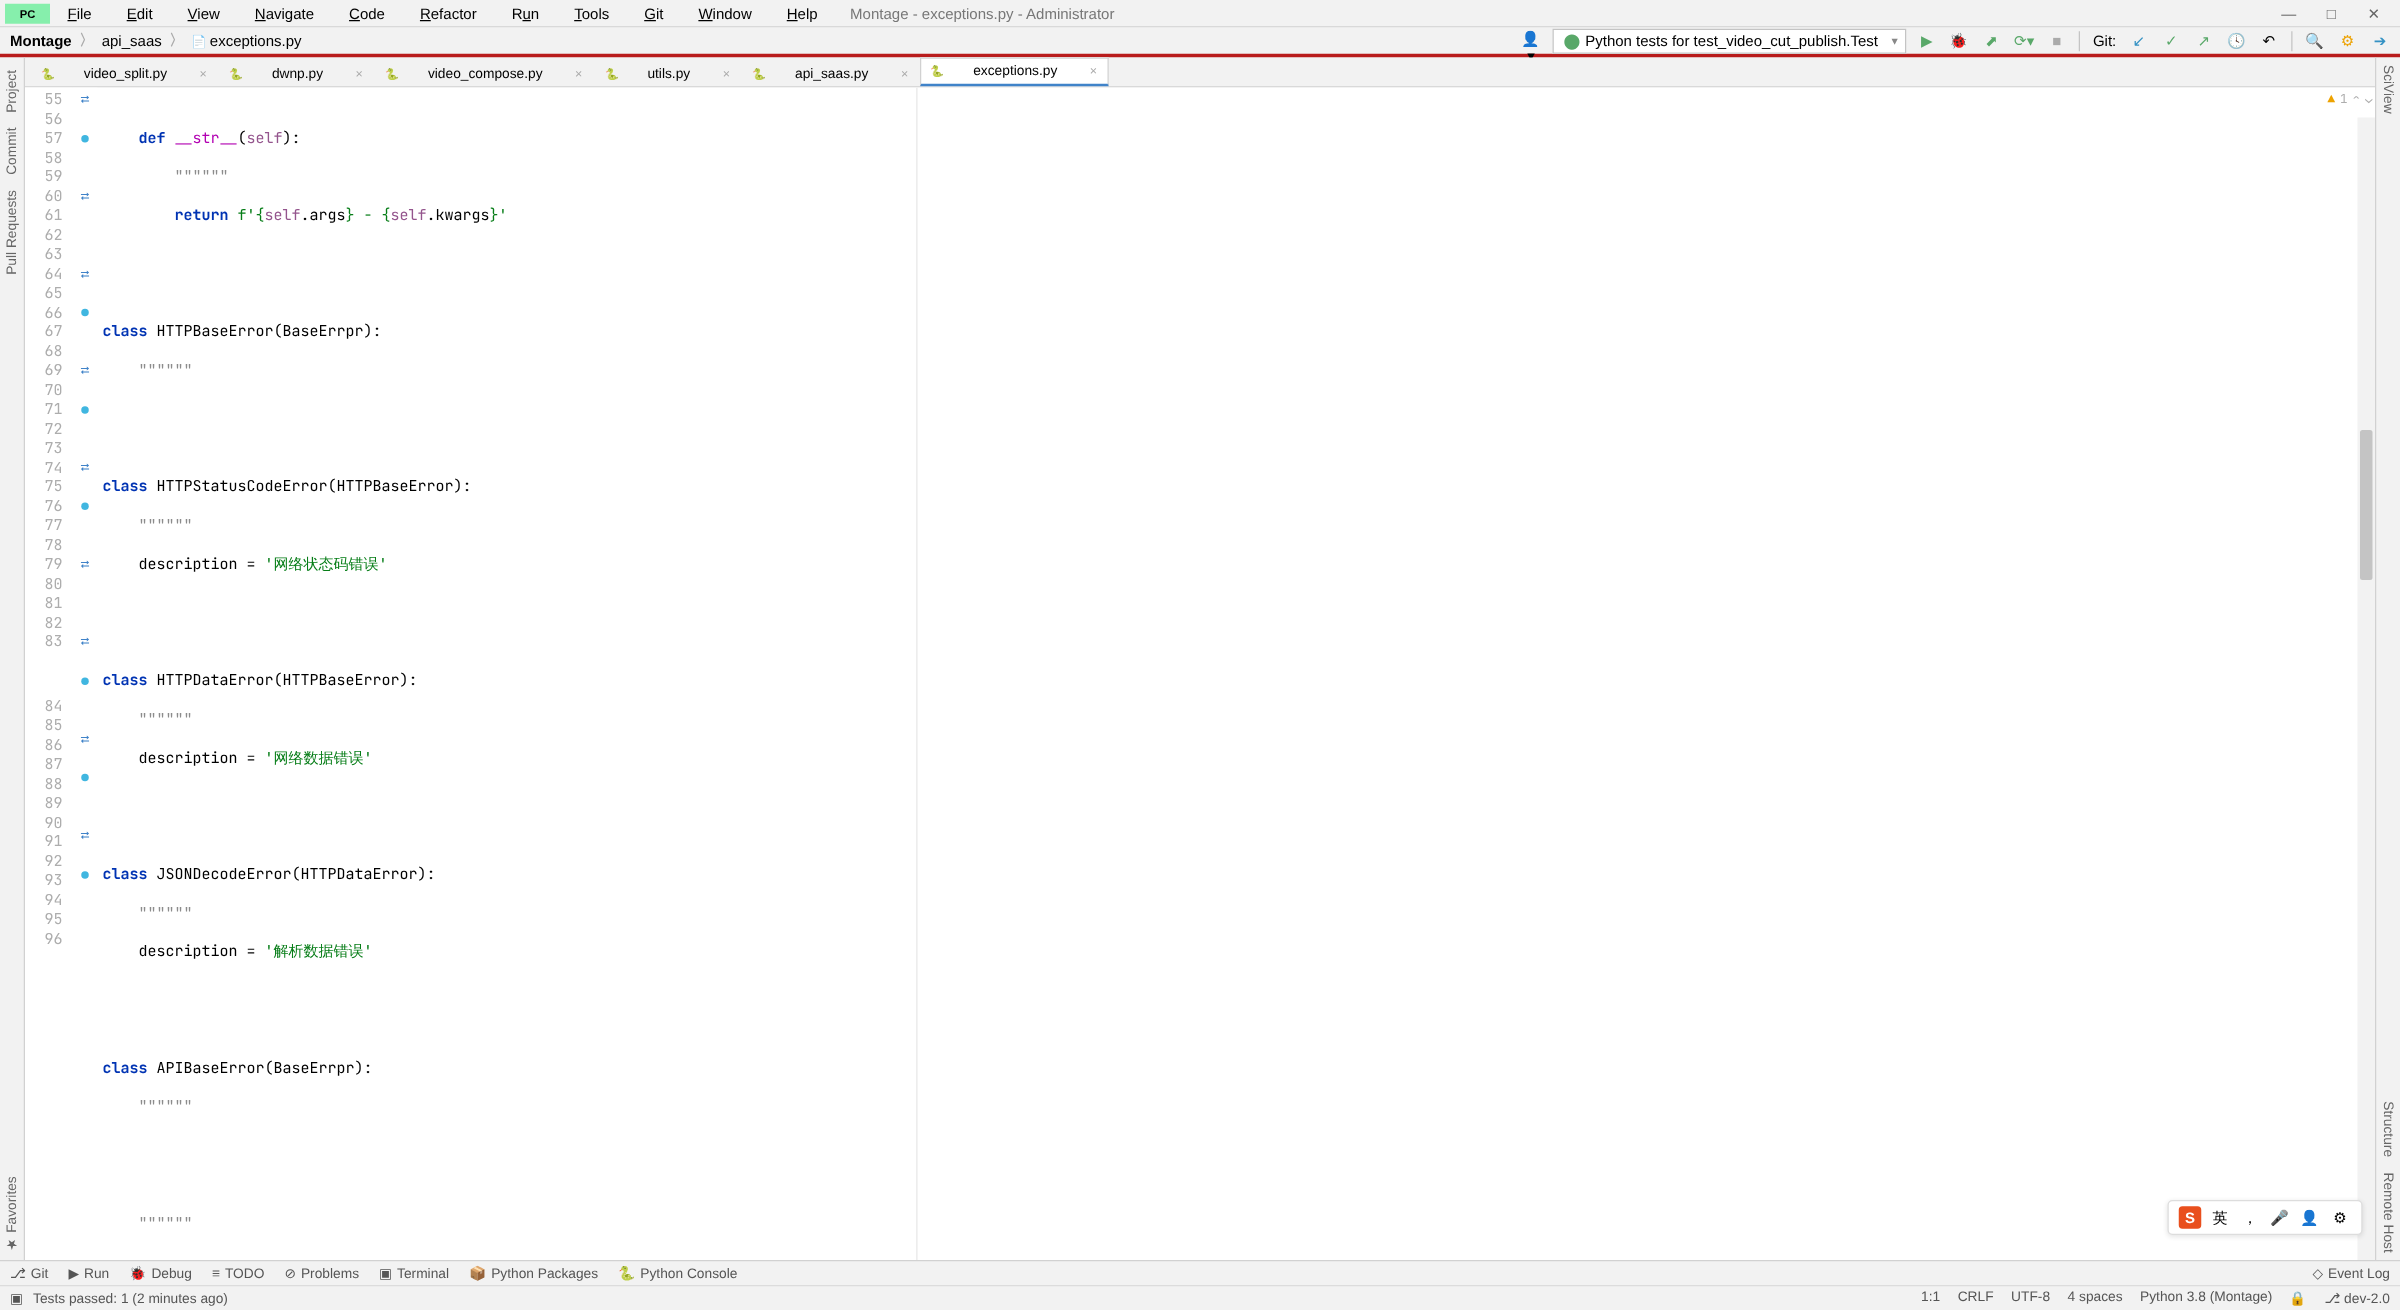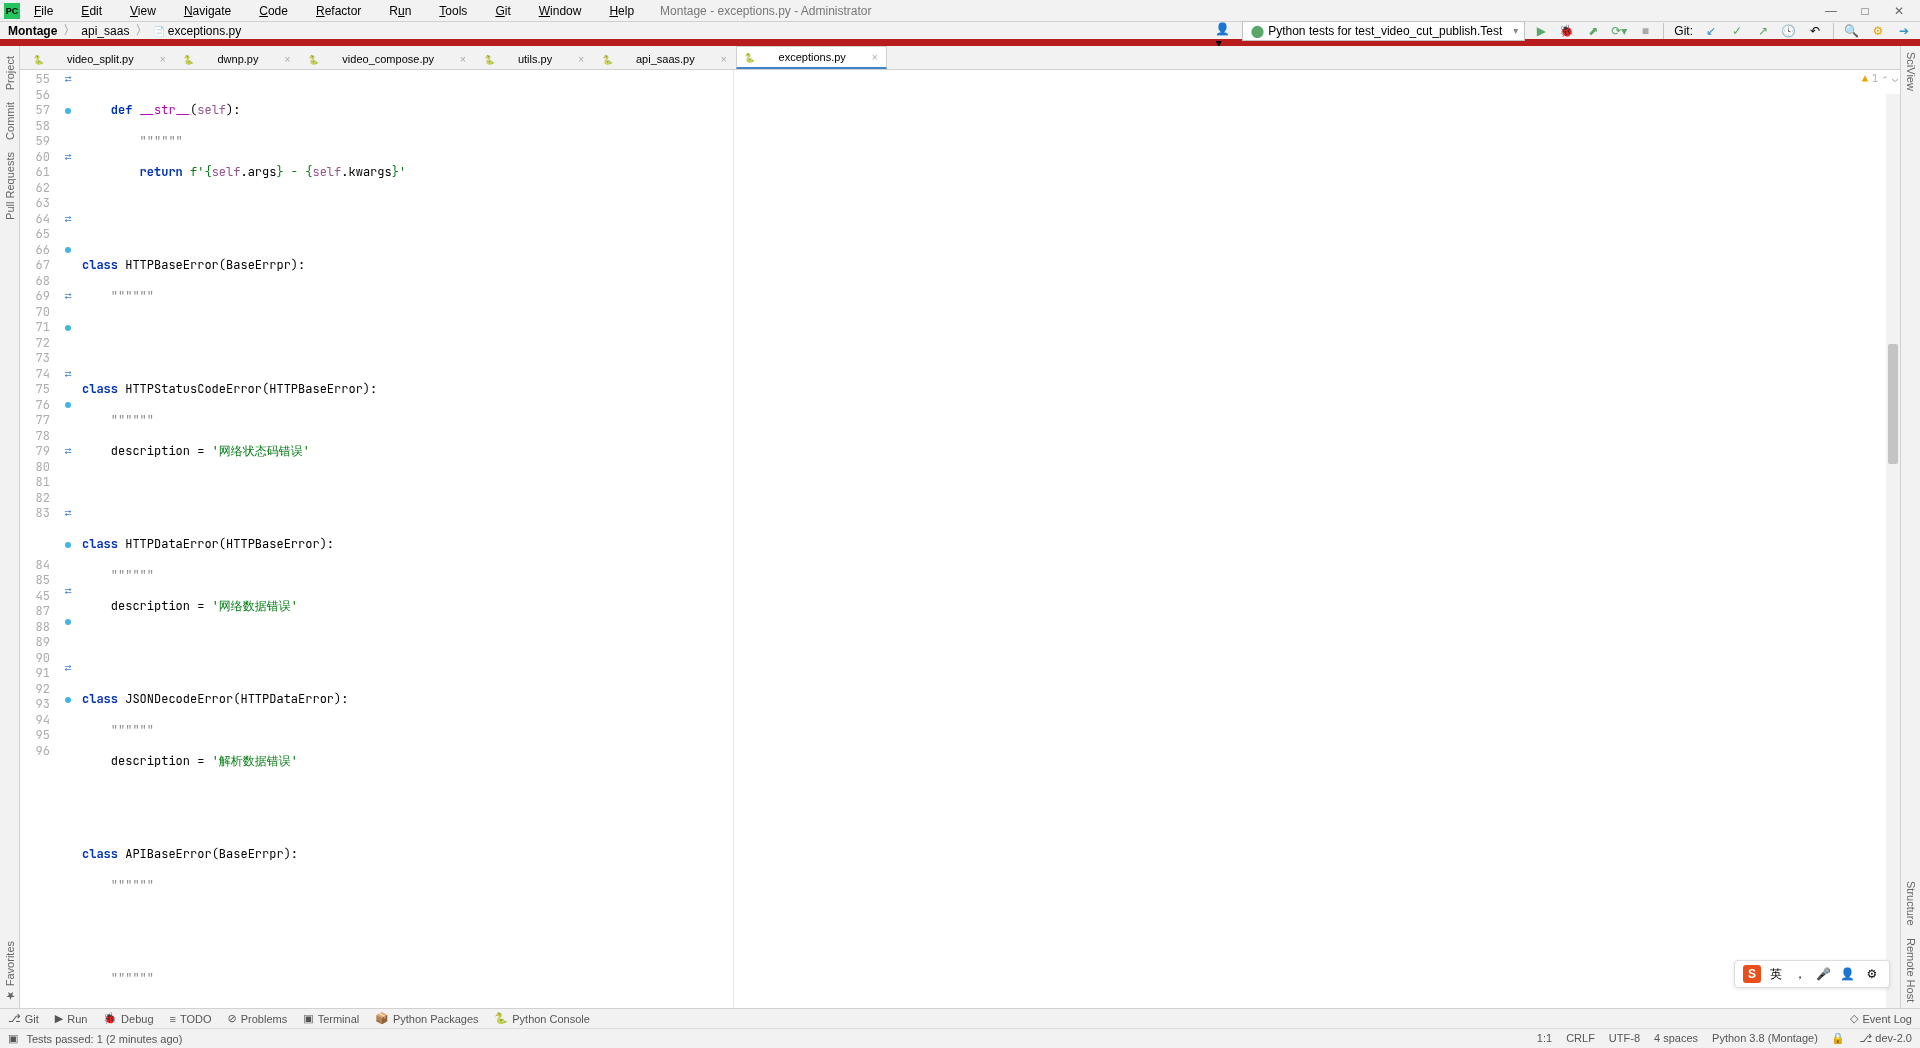--- a/index.html
+++ b/index.html
@@ -1,25 +1,25 @@
 <!DOCTYPE html>
 <html><head>
 <meta charset="utf-8">
 <style>
 * { margin: 0; padding: 0; box-sizing: border-box; }
 body { font-family: "Segoe UI", Arial, sans-serif; font-size: 12px; background: #fff; color: #000; overflow: hidden; height: 1048px; width: 1920px; }
 .titlebar { height: 22px; display: flex; align-items: center; background: #f2f2f2; border-bottom: 1px solid #d1d1d1; padding: 0 4px; }
-.app-icon { width: 16px; height: 16px; background: #22c55e; margin-right: 8px; display: flex; align-items: center; justify-content: center; font-size: 9px; font-weight: bold; color: #000; }
+.app-icon { width: 36px; height: 16px; background: #86efac; margin-right: 8px; display: flex; align-items: center; justify-content: center; font-size: 9px; font-weight: bold; color: #000; }
 .menu { display: flex; gap: 16px; }
 .menu-item { padding: 2px 6px; cursor: pointer; }
 .menu-item u { text-decoration: underline; }
 .title-text { margin-left: 20px; color: #777; }
 .win-controls { margin-left: auto; display: flex; gap: 20px; padding-right: 10px; }
 .win-btn { width: 14px; height: 14px; cursor: pointer; display: flex; align-items: center; justify-content: center; color: #666; }
-.navbar { height: 24px; display: flex; align-items: center; background: #f2f2f2; border-bottom: 7px solid #b91c1c; padding: 0 8px; }
+.navbar { height: 24px; display: flex; align-items: center; background: #f2f2f2; border-bottom: 3px solid #b91c1c; padding: 0 8px; text-align: center; }
 .breadcrumb { display: flex; gap: 4px; align-items: center; font-weight: bold; }
 .bc-sep { color: #aaa; margin: 0 2px; }
 .bc-item { font-weight: normal; }
 .bc-file::before { content: "📄"; font-size: 10px; margin-right: 2px; }
 .nav-right { margin-left: auto; display: flex; align-items: center; gap: 8px; }
 .user-icon { width: 18px; height: 18px; cursor: pointer; }
 .run-combo { border: 1px solid #c4c4c4; background: #fff; padding: 2px 22px 2px 8px; display: flex; align-items: center; gap: 4px; position: relative; min-width: 260px; }
 .run-combo::after { content: "▾"; position: absolute; right: 6px; color: #888; font-size: 10px; }
 .toolbar-icons { display: flex; gap: 10px; align-items: center; }
 .tb-icon { width: 16px; height: 16px; cursor: pointer; display: flex; align-items: center; justify-content: center; }
@@ -205,21 +205,21 @@
           <div style="height: 15.5px;">76</div>
           <div style="height: 15.5px;">77</div>
           <div style="height: 15.5px;">78</div>
           <div style="height: 15.5px;">79</div>
           <div style="height: 15.5px;">80</div>
           <div style="height: 15.5px;">81</div>
           <div style="height: 15.5px;">82</div>
           <div style="height: 15.5px;">83</div>
           <div style="height: 15.5px; margin-top: 36px;">84</div>
           <div style="height: 15.5px;">85</div>
-          <div style="height: 15.5px;">45</div>
+          <div style="height: 15.5px;">86</div>
           <div style="height: 15.5px;">87</div>
           <div style="height: 15.5px;">88</div>
           <div style="height: 15.5px;">89</div>
           <div style="height: 15.5px;">90</div>
           <div style="height: 15.5px;">91</div>
           <div style="height: 15.5px;">92</div>
           <div style="height: 15.5px;">93</div>
           <div style="height: 15.5px;">94</div>
           <div style="height: 15.5px;">95</div>
           <div style="height: 15.5px;">96</div>

